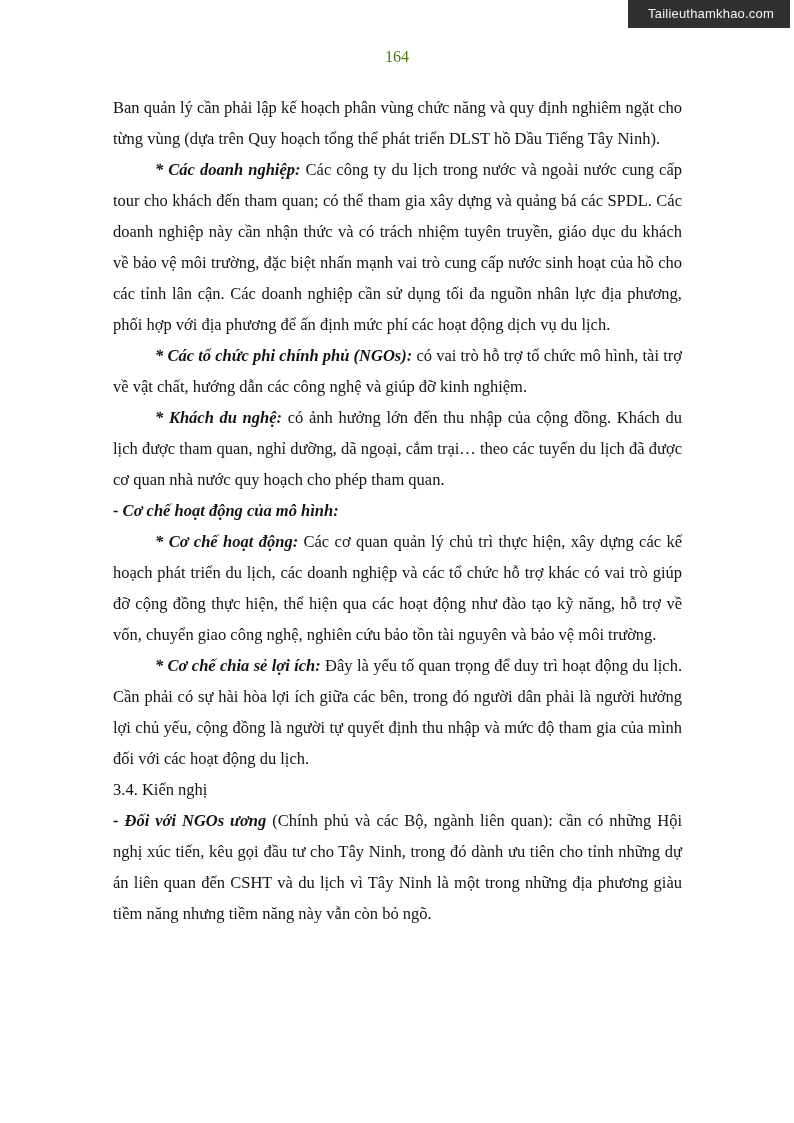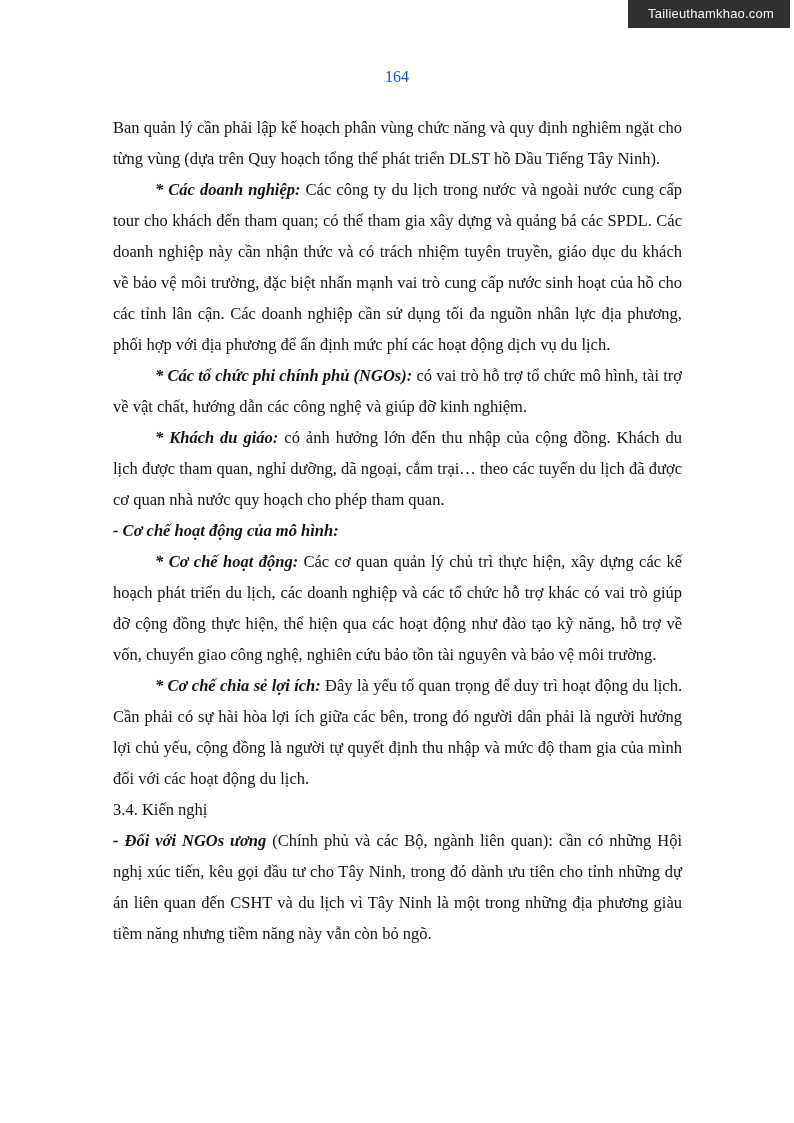--- a/index.html
+++ b/index.html
@@ -25,23 +25,23 @@
     color: #f5f5f5;
     font-family: "Liberation Sans", "DejaVu Sans", sans-serif;
     font-size: 13px;
     line-height: 28px;
     height: 28px;
     padding: 0 16px 0 20px;
     letter-spacing: 0.2px;
   }
   .page-number {
     text-align: center;
-    padding-top: 68px;
+    padding-top: 48px;
     font-size: 16px;
-    color: #1d4ed8;
+    color: #4d7c0f;
   }
   .content {
     margin: 26px 112px 0 113px;
     text-align: justify;
     font-size: 16.5px;
     line-height: 31px;
   }
   .para {
     margin: 0;
   }
@@ -61,21 +61,21 @@
   <div class="watermark-bar">
     <span>Tailieuthamkhao.com</span>
   </div>
 
   <div class="page-number">164</div>
 
   <div class="content">
       <p class="para"><span class="seg-normal">Ban quản lý cần phải lập kế hoạch phân vùng chức năng và quy định nghiêm ngặt cho từng vùng (dựa trên Quy hoạch tổng thể phát triển DLST hồ Dầu Tiếng Tây Ninh).</span></p>
       <p class="para indent"><span class="seg-italic">* Các doanh nghiệp: </span><span class="seg-normal">Các công ty du lịch trong nước và ngoài nước cung cấp tour cho khách đến tham quan; có thể tham gia xây dựng và quảng bá các SPDL. Các doanh nghiệp này cần nhận thức và có trách nhiệm tuyên truyền, giáo dục du khách về bảo vệ môi trường, đặc biệt nhấn mạnh vai trò cung cấp nước sinh hoạt của hồ cho các tỉnh lân cận. Các doanh nghiệp cần sử dụng tối đa nguồn nhân lực địa phương, phối hợp với địa phương để ấn định mức phí các hoạt động dịch vụ du lịch.</span></p>
       <p class="para indent"><span class="seg-italic">* Các tổ chức phi chính phủ (NGOs): </span><span class="seg-normal">có vai trò hỗ trợ tổ chức mô hình, tài trợ về vật chất, hướng dẫn các công nghệ và giúp đỡ kinh nghiệm.</span></p>
-      <p class="para indent"><span class="seg-italic">* Khách du giáo: </span><span class="seg-normal">có ảnh hưởng lớn đến thu nhập của cộng đồng. Khách du lịch được tham quan, nghỉ dưỡng, dã ngoại, cắm trại… theo các tuyến du lịch đã được cơ quan nhà nước quy hoạch cho phép tham quan.</span></p>
+      <p class="para indent"><span class="seg-italic">* Khách du nghệ: </span><span class="seg-normal">có ảnh hưởng lớn đến thu nhập của cộng đồng. Khách du lịch được tham quan, nghỉ dưỡng, dã ngoại, cắm trại… theo các tuyến du lịch đã được cơ quan nhà nước quy hoạch cho phép tham quan.</span></p>
       <p class="para"><span class="seg-bold-italic">- Cơ chế hoạt động của mô hình:</span></p>
       <p class="para indent"><span class="seg-italic">* Cơ chế hoạt động: </span><span class="seg-normal">Các cơ quan quản lý chủ trì thực hiện, xây dựng các kế hoạch phát triển du lịch, các doanh nghiệp và các tổ chức hỗ trợ khác có vai trò giúp đỡ cộng đồng thực hiện, thể hiện qua các hoạt động như đào tạo kỹ năng, hỗ trợ về vốn, chuyển giao công nghệ, nghiên cứu bảo tồn tài nguyên và bảo vệ môi trường.</span></p>
       <p class="para indent"><span class="seg-italic">* Cơ chế chia sẻ lợi ích: </span><span class="seg-normal">Đây là yếu tố quan trọng để duy trì hoạt động du lịch. Cần phải có sự hài hòa lợi ích giữa các bên, trong đó người dân phải là người hưởng lợi chủ yếu, cộng đồng là người tự quyết định thu nhập và mức độ tham gia của mình đối với các hoạt động du lịch.</span></p>
       <p class="para"><span class="seg-bold">3.4. Kiến nghị</span></p>
       <p class="para"><span class="seg-italic">- Đối với NGOs ương </span><span class="seg-normal">(Chính phủ và các Bộ, ngành liên quan): cần có những Hội nghị xúc tiến, kêu gọi đầu tư cho Tây Ninh, trong đó dành ưu tiên cho tỉnh những dự án liên quan đến CSHT và du lịch vì Tây Ninh là một trong những địa phương giàu tiềm năng nhưng tiềm năng này vẫn còn bỏ ngõ.</span></p>
     </div>
 
 </div>
 
 </body></html>

